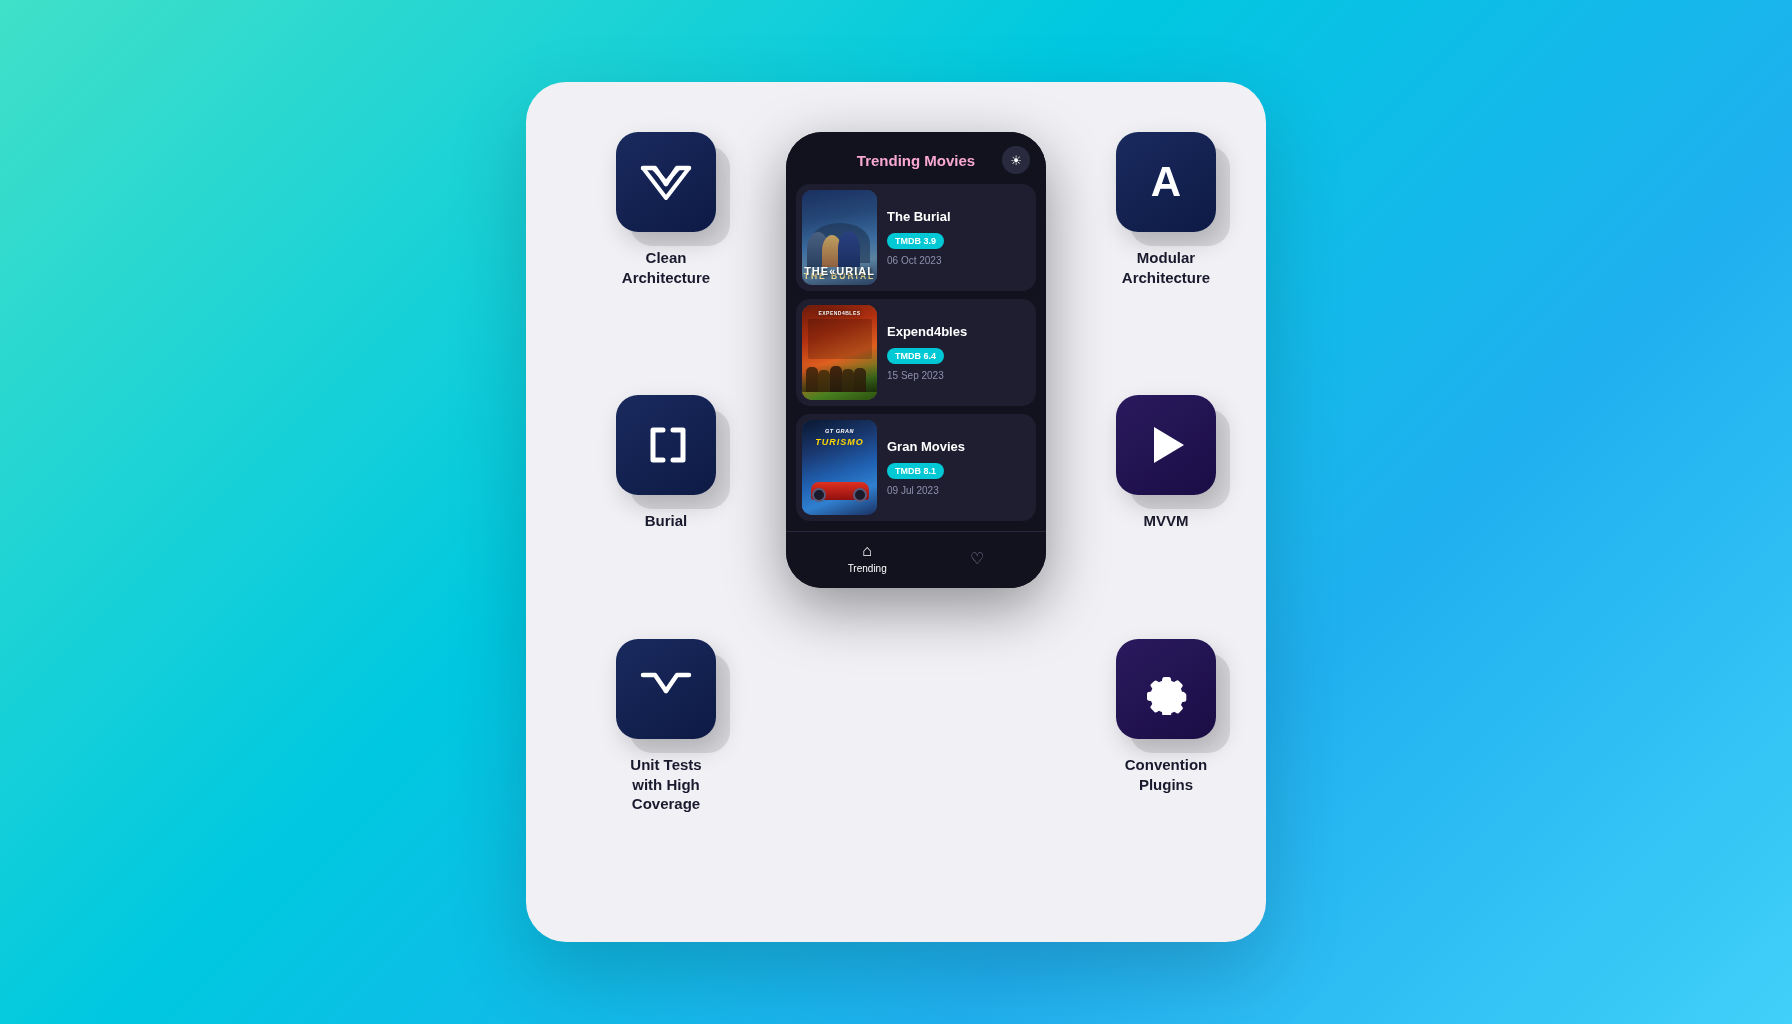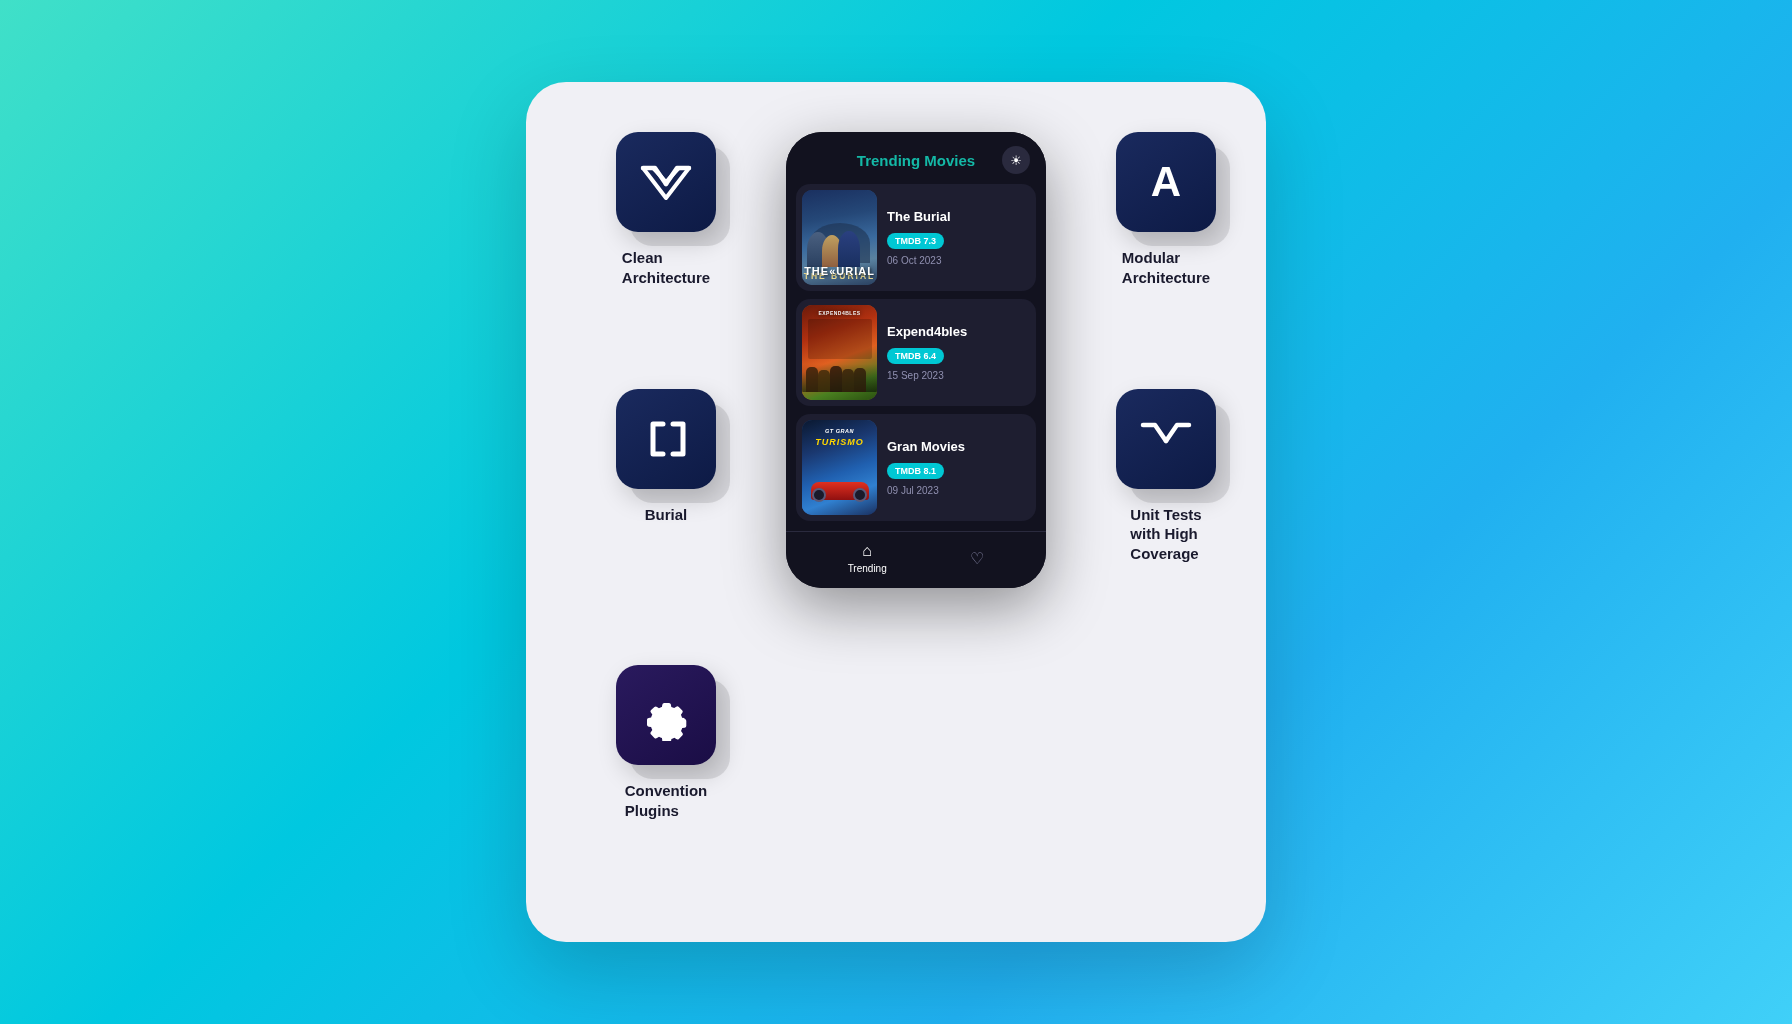--- a/index.html
+++ b/index.html
@@ -55,21 +55,21 @@
     }
 
     .icon-dark-purple {
       background: linear-gradient(145deg, #2a1a5e, #1a0d45);
     }
 
     .feature-label {
       font-size: 15px;
       font-weight: 700;
       color: #1a1a2e;
-      text-align: left;
+      text-align: center;
       line-height: 1.3;
     }
 
     
     .phone-container {
       grid-row: 1 / 4;
       grid-column: 2;
       display: flex;
       align-items: flex-start;
       justify-content: center;
@@ -87,21 +87,21 @@
 
     .phone-header {
       background: #12121f;
       padding: 14px 16px 10px;
       display: flex;
       align-items: center;
       justify-content: space-between;
     }
 
     .phone-title {
-      color: #14b8a6;
+      color: #f9a8d4;
       font-size: 15px;
       font-weight: 600;
       text-align: center;
       flex: 1;
     }
 
     .theme-btn {
       width: 28px;
       height: 28px;
       background: #2a2a3e;
@@ -380,21 +380,21 @@
             <div class="poster-burial-bg">
 
               <div style="position:absolute;bottom:18px;left:5px;width:22px;height:35px;background:linear-gradient(to bottom,#4a6080,#2a4060);border-radius:50% 50% 0 0;"></div>
               <div style="position:absolute;bottom:18px;left:20px;width:20px;height:32px;background:linear-gradient(to bottom,#c0a060,#906040);border-radius:50% 50% 0 0;"></div>
               <div style="position:absolute;bottom:18px;left:36px;width:22px;height:36px;background:linear-gradient(to bottom,#2a4080,#1a3060);border-radius:50% 50% 0 0;"></div>
               <div class="burial-text">THE BURIAL</div>
             </div>
           </div>
           <div class="movie-info">
             <div class="movie-name">The Burial</div>
-            <div class="tmdb-badge">TMDB 7.3</div>
+            <div class="tmdb-badge">TMDB 3.9</div>
             <div class="movie-date">06 Oct 2023</div>
           </div>
         </div>
 
         <div class="movie-card">
           <div class="movie-poster poster-expend">
             <div class="poster-expend-bg">
               <div style="position:absolute;top:5px;left:50%;transform:translateX(-50%);color:#f0f0f0;font-size:5px;font-weight:900;letter-spacing:0.5px;white-space:nowrap;text-shadow:0 0 4px rgba(0,0,0,0.9);">EXPEND4BLES</div>
               <div style="position:absolute;bottom:8px;left:0;right:0;height:28px;background:linear-gradient(to top,rgba(0,0,0,0.5),transparent);"></div>
               <div style="position:absolute;top:14px;left:50%;transform:translateX(-50%);width:64px;height:40px;background:rgba(0,0,0,0.2);border-radius:2px;"></div>
@@ -463,20 +463,29 @@
 
           <path d="M22 10 L12 10 L12 40 L22 40" stroke="white" stroke-width="5" stroke-linecap="round" stroke-linejoin="round" fill="none"></path>
 
           <path d="M32 10 L42 10 L42 40 L32 40" stroke="white" stroke-width="5" stroke-linecap="round" stroke-linejoin="round" fill="none"></path>
         </svg>
       </div>
     </div>
     <div class="feature-label">Burial</div>
   </div>
 
+  <div class="feature">
+    <div class="feature-icon-wrapper">
+      <div class="icon-shadow"></div>
+      <div class="feature-icon icon-dark-purple">
+        <div class="play-triangle"></div>
+      </div>
+    </div>
+    <div class="feature-label">MVVM</div>
+  </div>
 
   <div class="feature">
     <div class="feature-icon-wrapper">
       <div class="icon-shadow"></div>
       <div class="feature-icon icon-dark-blue">
 
         <svg width="55" height="44" viewBox="0 0 55 44" fill="none">
           <polyline points="4,8 16,8 27,24" fill="none" stroke="white" stroke-width="4.5" stroke-linejoin="round" stroke-linecap="round"></polyline>
           <polyline points="50,8 38,8 27,24" fill="none" stroke="white" stroke-width="4.5" stroke-linejoin="round" stroke-linecap="round"></polyline>
         </svg>

